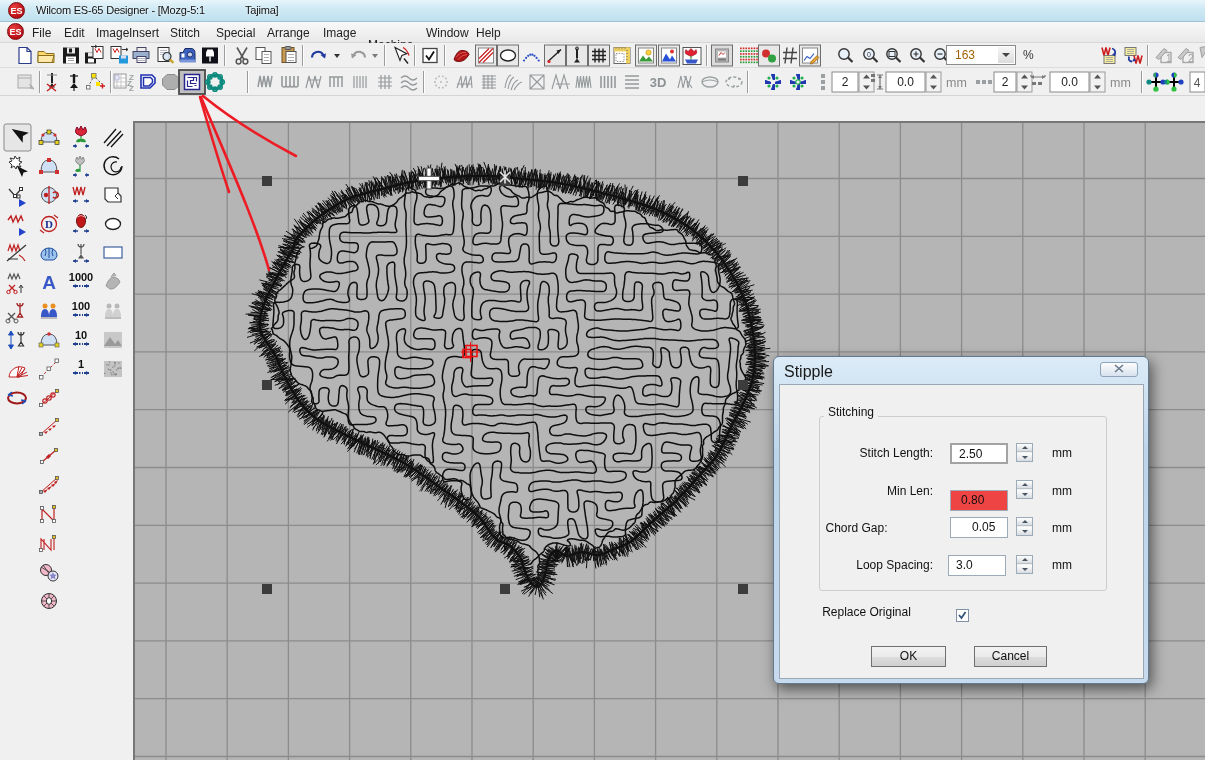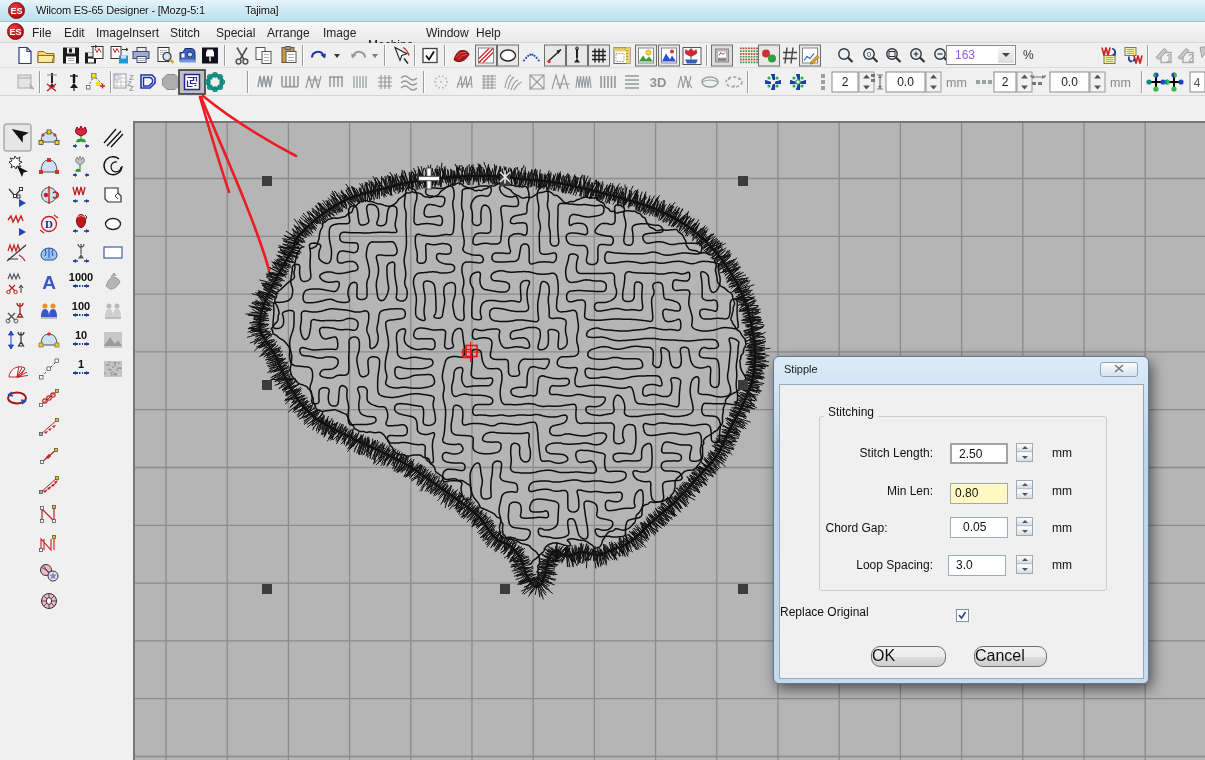--- a/index.html
+++ b/index.html
@@ -1,38 +1,38 @@
 <!DOCTYPE html>
 <html><head><meta charset="utf-8"><style>
 *{margin:0;padding:0;box-sizing:border-box}
 body{width:1205px;height:760px;overflow:hidden;font-family:"Liberation Sans",sans-serif;background:#f0f0f0;position:relative}
 #title{position:absolute;left:0;top:0;width:1205px;height:22px;background:linear-gradient(#e8f5fb 0%,#cfeaf5 40%,#bfe0ee 100%);border-bottom:1px solid #9ec4d4}
 #title .txt{position:absolute;left:36px;top:4px;font-size:11px;letter-spacing:-0.2px;color:#111;text-shadow:0 0 3px #fff}
 .eslogo{position:absolute;width:17px;height:17px;border-radius:50%;background:radial-gradient(circle at 35% 30%,#e84040,#b80f16 70%);border:1px solid #7c0a0e;color:#fff;font-size:9px;font-weight:bold;text-align:center;line-height:16px}
 #menub{position:absolute;left:0;top:22px;width:1205px;height:21px;background:linear-gradient(#f8f8f8,#e9e9e9);font-size:12px;color:#222;border-bottom:1px solid #d7d7d7}
 #tb1{position:absolute;left:0;top:43px;width:1205px;height:25px;background:#f0f0f0;border-bottom:1px solid #dcdcdc}
 #tb2{position:absolute;left:0;top:68px;width:1205px;height:28px;background:#f0f0f0;border-bottom:1px solid #d4d4d4}
-#combo{position:absolute;left:946px;top:2px;width:70px;height:20px;background:#fff;border:1px solid #8a8a8a;font-size:12px;padding:2px 0 13px 8px;color:#8b5cf6}
+#combo{position:absolute;left:946px;top:2px;width:70px;height:20px;background:#fff;border:1px solid #8a8a8a;font-size:12px;padding:2px 0 13px 8px;color:#a16207}
 #combo .dd{position:absolute;right:1px;top:1px;width:16px;height:16px;background:linear-gradient(#f6f6f6,#dcdcdc)}
 #combo .dd:after{content:"";position:absolute;left:4px;top:6px;border:4px solid transparent;border-top-color:#444}
 #pct{position:absolute;left:1023px;top:5px;font-size:12px;color:#333}
 #dlg{position:absolute;left:773px;top:356px;width:376px;height:328px;z-index:60;background:linear-gradient(#dcebf7,#bdd4e9 30%,#c8dbee);border:1px solid #62798f;border-radius:6px;box-shadow:3px 5px 14px rgba(0,0,0,0.55)}
-#dlgtitle{position:absolute;left:10px;top:6px;font-size:11px;color:#1a1a1a}
+#dlgtitle{position:absolute;left:10px;top:6px;font-size:16px;color:#1a1a1a}
 #dlgclose{position:absolute;left:326px;top:5px;width:38px;height:15px;background:linear-gradient(#fdfdfd,#d6e2ee);border:1px solid #8ea4b8;border-radius:3px;font-size:9px;color:#555;text-align:center;line-height:14px}
 #dlgbody{position:absolute;left:5px;top:27px;width:365px;height:295px;background:#f0f0f0;border:1px solid #9aa8b5}
 #fs{position:absolute;left:39px;top:31px;width:288px;height:175px;border:1px solid #cdcdcd;border-radius:3px}
 .spin{width:17px;height:19px;border:1px solid #9daab8;background:#f0f0f0}
 .sup,.sdn{position:absolute;left:0;width:15px;height:8px;background:linear-gradient(#fefefe,#d8dde2)}
 .sup{top:0;border-bottom:1px solid #b8c0c8}
 .sdn{top:9px}
 .sup:after{content:"";position:absolute;left:4.5px;top:2px;border:3px solid transparent;border-bottom-color:#4a5560;border-top-width:0}
 .sdn:after{content:"";position:absolute;left:4.5px;top:3px;border:3px solid transparent;border-top-color:#4a5560;border-bottom-width:0}
 #chk{position:absolute;left:176px;top:224px;width:13px;height:13px;background:#fff;border:1px solid #8091a5}
 #chk svg{display:block;margin:0 auto}
-.btn{position:absolute;height:21px;background:linear-gradient(#f2f2f2,#ebebeb 50%,#dddddd 50%,#cfcfcf);border:1px solid #707070;border-radius:9px;font-size:16px;color:#111;text-align:left;line-height:18px}
+.btn{position:absolute;height:21px;background:linear-gradient(#f2f2f2,#ebebeb 50%,#dddddd 50%,#cfcfcf);border:1px solid #707070;border-radius:0;font-size:12px;color:#111;text-align:center;line-height:18px}
 </style></head><body>
 <div id="title">
     <div class="eslogo" style="left:8px;top:2px">ES</div>
     <span class="txt">Wilcom ES-65 Designer - [Mozg-5:1</span>
     <span class="txt" style="left:245px">Tajima]</span>
   </div>
 <div id="menub">
     <div class="eslogo" style="left:7px;top:1px">ES</div>
     <span style="position:absolute;left:32px;top:4px">File</span>
     <span style="position:absolute;left:64px;top:4px">Edit</span>
@@ -906,41 +906,41 @@
   <div id="fs"></div>
   <div style="position:absolute;left:44px;top:20px;font-size:12px;color:#111;background:#f0f0f0;padding:0 4px">Stitching</div>
   <div style="position:absolute;left:0px;top:61px;width:153px;text-align:right;font-size:12px;color:#111">Stitch Length:</div>
 <div style="position:absolute;left:170px;top:57.5px;width:58px;height:21px;background:#fff;border:2px solid #a3a3a3;font-size:12px;line-height:19px;padding-left:7px;color:#111">2.50</div>
 <div class="spin" style="position:absolute;left:236px;top:57.5px">
         <div class="sup"></div>
         <div class="sdn"></div>
       </div>
 <div style="position:absolute;left:272px;top:61px;font-size:12px;color:#111">mm</div>
   <div style="position:absolute;left:0px;top:98.5px;width:153px;text-align:right;font-size:12px;color:#111">Min Len:</div>
-<div style="position:absolute;left:170px;top:98px;width:58px;height:21px;background:#fef9c3;border:1px solid #9daab8;font-size:12px;line-height:19px;padding-left:4px;color:#111">0.80</div>
+<div style="position:absolute;left:170px;top:105px;width:58px;height:21px;background:#ef4444;border:1px solid #9daab8;font-size:12px;line-height:19px;padding-left:10px;color:#111">0.80</div>
 <div class="spin" style="position:absolute;left:236px;top:95.0px">
         <div class="sup"></div>
         <div class="sdn"></div>
       </div>
 <div style="position:absolute;left:272px;top:98.5px;font-size:12px;color:#111">mm</div>
   <div style="position:absolute;left:0px;top:135.5px;width:153px;text-align:center;font-size:12px;color:#111">Chord Gap:</div>
-<div style="position:absolute;left:170px;top:132.0px;width:58px;height:21px;background:#fff;border:1px solid #9daab8;font-size:12px;line-height:19px;padding-left:12px;color:#111">0.05</div>
+<div style="position:absolute;left:170px;top:132.0px;width:58px;height:21px;background:#fff;border:1px solid #9daab8;font-size:12px;line-height:19px;padding-left:21px;color:#111">0.05</div>
 <div class="spin" style="position:absolute;left:236px;top:132.0px">
         <div class="sup"></div>
         <div class="sdn"></div>
       </div>
 <div style="position:absolute;left:272px;top:135.5px;font-size:12px;color:#111">mm</div>
   <div style="position:absolute;left:0px;top:173px;width:153px;text-align:right;font-size:12px;color:#111">Loop Spacing:</div>
 <div style="position:absolute;left:168px;top:169.5px;width:58px;height:21px;background:#fff;border:1px solid #9daab8;font-size:12px;line-height:19px;padding-left:7px;color:#111">3.0</div>
 <div class="spin" style="position:absolute;left:236px;top:169.5px">
         <div class="sup"></div>
         <div class="sdn"></div>
       </div>
 <div style="position:absolute;left:272px;top:173px;font-size:12px;color:#111">mm</div>
-  <div style="position:absolute;left:0px;top:220px;width:173px;text-align:left;font-size:12px;color:#111">Replace Original</div>
+  <div style="position:absolute;left:0px;top:220px;width:173px;text-align:center;font-size:12px;color:#111">Replace Original</div>
   <div id="chk">
         <svg width="11" height="11" viewBox="0 0 11 11">
           <path d="M2,5 l2.5,3 4,-6" fill="none" stroke="#31537e" stroke-width="1.8"></path>
         </svg>
       </div>
   <div class="btn" style="left:91px;top:261px;width:75px">OK</div>
   <div class="btn" style="left:194px;top:261px;width:73px">Cancel</div>
  </div>
 </div>
 </body></html>

